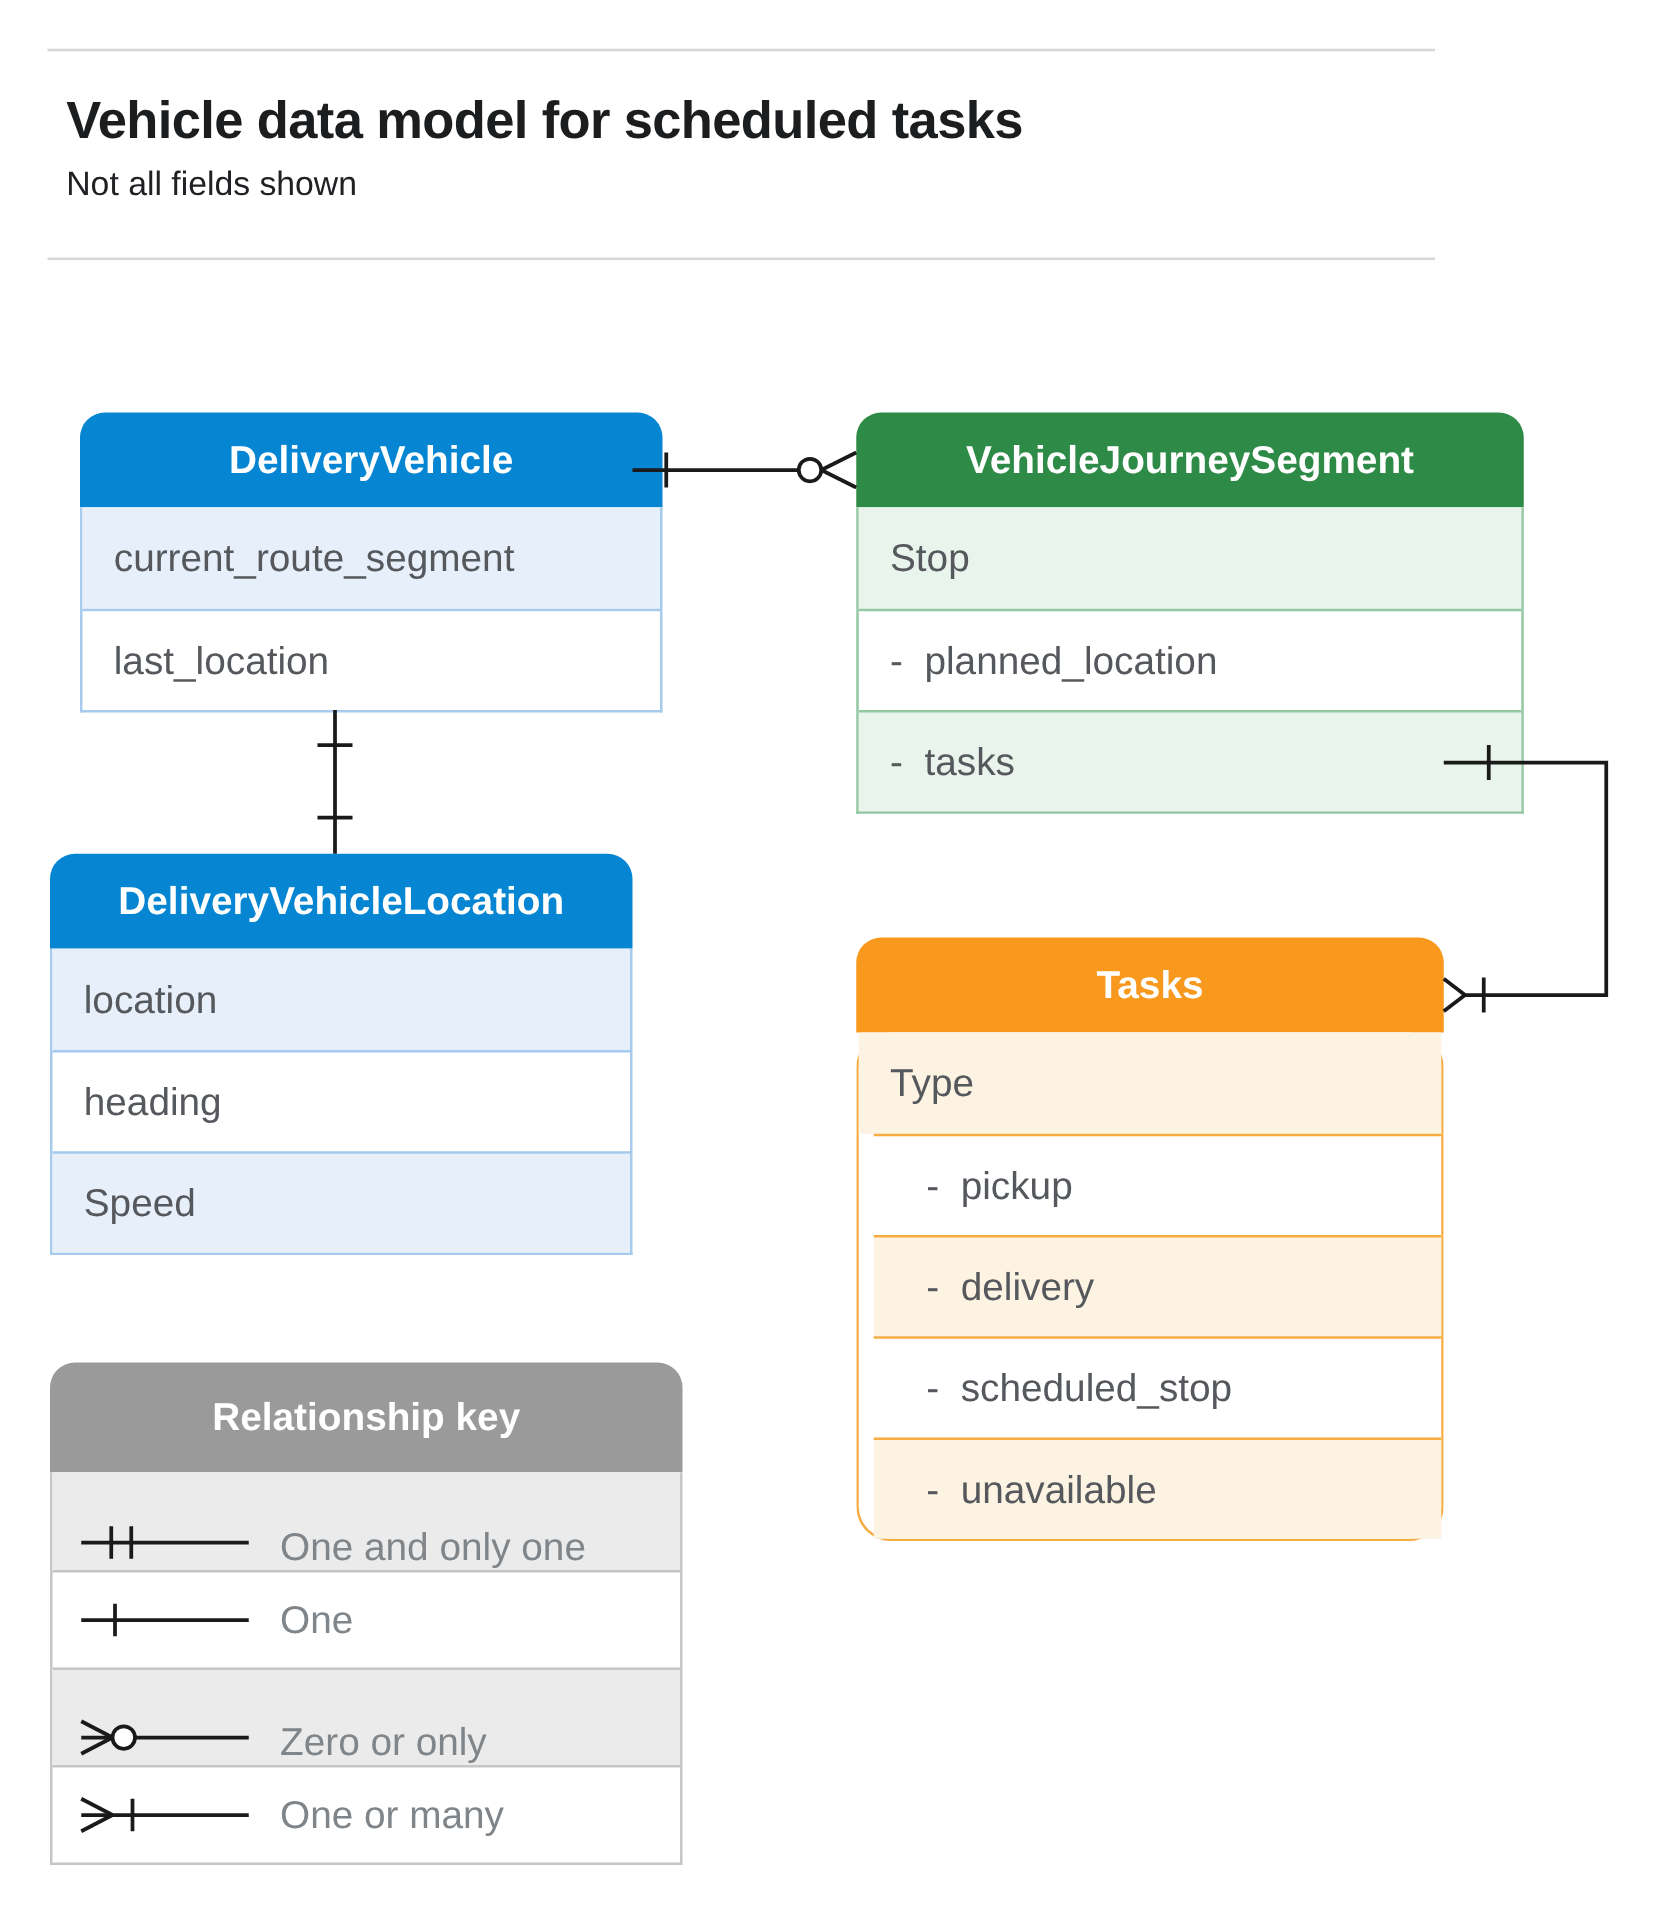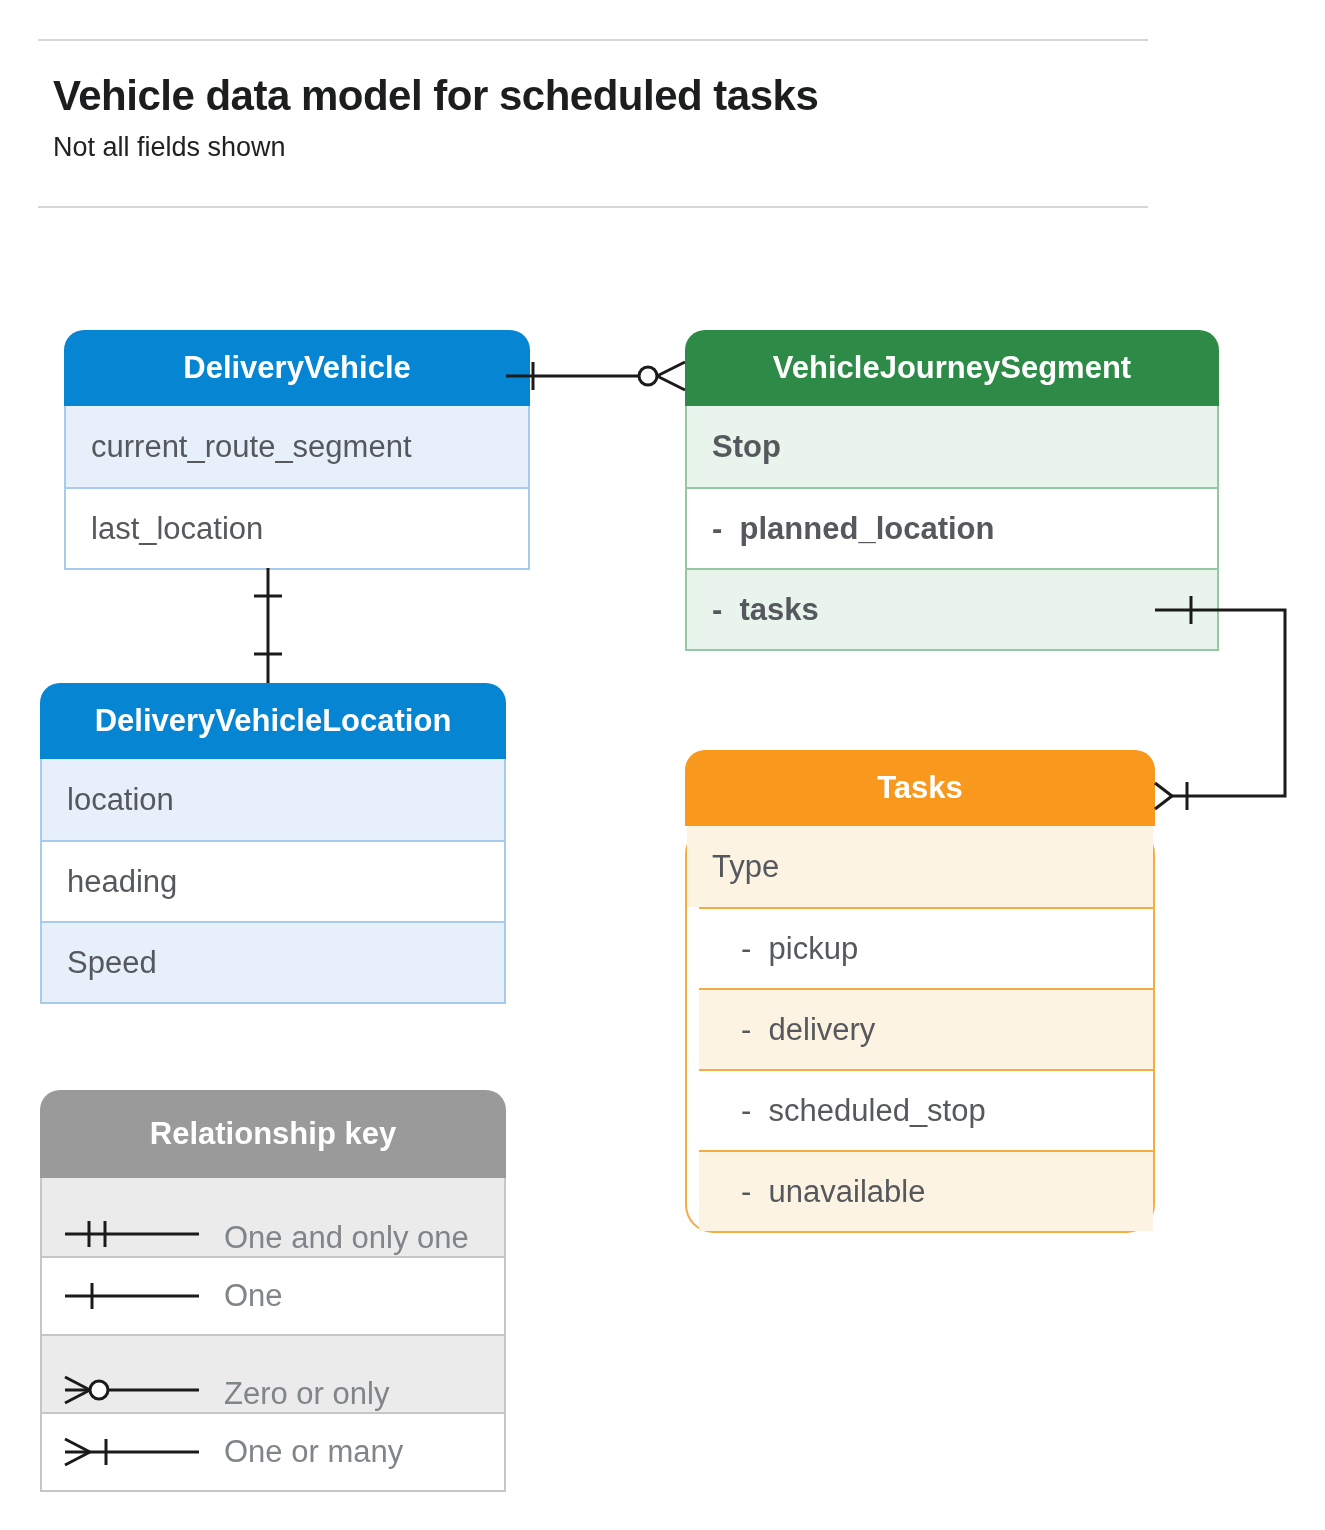--- a/index.html
+++ b/index.html
@@ -33,21 +33,21 @@
   .entity .row.sub{padding-left:42px;}
   .row-label{white-space:pre;}
 
   
   .blue header{background:#0685d2;}
   .blue .body{border-color:#a6cbed;}
   .blue .row + .row{border-top-color:#a6cbed;}
   .blue .row.tint{background:#e7f0fa;}
   
   .green header{background:#2e8b47;}
-  .green .body{border-color:#93c8a2;font-weight:bold;}
+  .green .body{border-color:#93c8a2;}
   .green .row + .row{border-top-color:#93c8a2;}
   .green .row.tint{background:#e9f4ec;}
   
   .orange header{background:#f8991d;}
   .orange .body{border-color:#f5ad42;border-radius:28px;}
   .orange .row + .row{border-top-color:#f5ad42;margin-left:12px;}
   .orange .row.tint{background:#fdf3e2;}
   
   .gray header{background:#9a9a9a;height:88px;}
   .gray .body{border-color:#c6c6c6;}
@@ -128,21 +128,21 @@
       </div>
       <div class="row sub">
         <span class="row-label">-  scheduled_stop</span>
       </div>
       <div class="row tint sub">
         <span class="row-label">-  unavailable</span>
       </div>
     </div>
   </section>
 
-  <section class="entity gray" style="left:40px;top:1090px;width:466px;border-radius:19px;">
+  <section class="entity gray" style="left:40px;top:1090px;width:506px;border-radius:19px;">
     <header>Relationship key</header>
     <div class="body">
       <div class="row tint">
         <svg class="key-symbol" width="140" height="44" viewBox="0 0 140 44">
           <line x1="3" y1="22" x2="137" y2="22"></line>
           <line x1="27" y1="9" x2="27" y2="35"></line>
           <line x1="43" y1="9" x2="43" y2="35"></line>
         </svg>
         <span>One and only one</span>
       </div>

